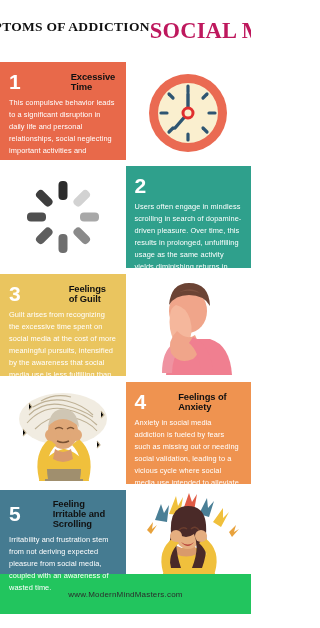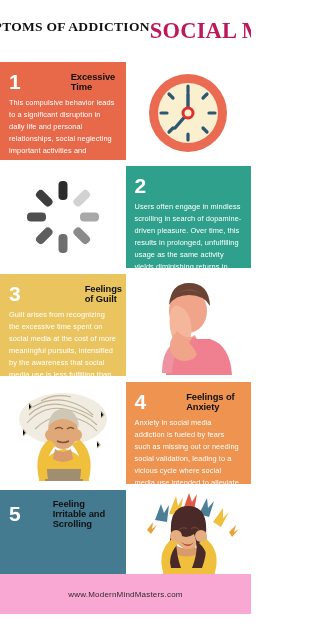--- a/index.html
+++ b/index.html
@@ -51,21 +51,21 @@
     font-size:7.4px;line-height:1.62;color:#ffffff;
     letter-spacing:.08px;
   }
 
   
   .spacer{height:6px;background:#fff;width:251px;}
 
   
   .footer{
     height:40px;display:flex;align-items:center;justify-content:center;
-    background:#f9a8d4;
+    background:#22c55e;
   }
   .footer-txt{font-size:8px;color:#2b2b2b;letter-spacing:.2px;}
 
   svg{display:block;}
 </style>
 </head>
 <body>
 
 <div class="page">
 
@@ -148,21 +148,21 @@
       <div class="body">Users often engage in mindless scrolling in search of dopamine-driven pleasure. Over time, this results in prolonged, unfulfilling usage as the same activity yields diminishing returns in satisfaction.</div>
     </div>
   </div>
 
   <div class="spacer"></div>
 
   <div class="row">
     <div class="cell panel" style="background:#eac55f;height:102px;">
       <div class="panel-head">
         <div class="num">3</div>
-        <div class="ttl" style="margin-left:32px;">Feelings of Guilt</div>
+        <div class="ttl" style="margin-left:16px;">Feelings of Guilt</div>
       </div>
       <div class="body">Guilt arises from recognizing the excessive time spent on social media at the cost of more meaningful pursuits, intensified by the awareness that social media use is less fulfilling than other activities.</div>
     </div>
     <div class="cell art" style="height:102px;">
       <svg width="104" height="100" viewBox="0 0 104 100">
         <path d="M30 100 q2-30 22-36 h22 q20 6 22 36 z" fill="#f07f90"></path>
         <path d="M26 98 q0-22 12-30 l8 4 q-10 10 -10 26 z" fill="#ef93a1"></path>
         <ellipse cx="52" cy="36" rx="19" ry="22" fill="#f0a58a"></ellipse>
         <path d="M33 30 q2-22 20-22 q20 0 21 23 q-6-11 -21-11 q-14 0 -20 10z" fill="#6b4334"></path>
         <path d="M36 22 q10-10 28-4 q-12-9 -28 4z" fill="#7d5140"></path>
@@ -204,34 +204,35 @@
         <path d="M48 56 q6 3 12 0" stroke="#7a5233" stroke-width="1.4" fill="none"></path>
         <path d="M30 94 q-6-26 10-40 l7 6 q-12 12 -8 34z" fill="#f0c03c"></path>
         <path d="M80 94 q6-26 -10-40 l-7 6 q12 12 8 34z" fill="#f0c03c"></path>
         <circle cx="42" cy="50" r="6" fill="#e0a878"></circle>
         <circle cx="67" cy="50" r="6" fill="#e0a878"></circle>
       </svg>
     </div>
     <div class="cell panel" style="background:#ef9350;height:102px;">
       <div class="panel-head">
         <div class="num">4</div>
-        <div class="ttl" style="margin-left:8px;">Feelings of Anxiety</div>
+        <div class="ttl" style="margin-left:0;">Feelings of Anxiety</div>
       </div>
       <div class="body">Anxiety in social media addiction is fueled by fears such as missing out or needing social validation, leading to a vicious cycle where social media use intended to alleviate anxiety only exacerbates it.</div>
     </div>
   </div>
 
   <div class="spacer"></div>
 
   <div class="row">
     <div class="cell panel" style="background:#457b91;height:84px;">
       <div class="panel-head">
         <div class="num">5</div>
         <div class="ttl">Feeling Irritable and Scrolling</div>
       </div>
+      <div class="body">Irritability and frustration stem from not deriving expected pleasure from social media, coupled with an awareness of wasted time.</div>
     </div>
     <div class="cell art" style="height:84px;">
       <svg width="110" height="84" viewBox="0 0 110 84">
         <g>
           <path d="M22 30 l6-16 l3 9 l5-8 l-2 17z" fill="#4a7f96"></path>
           <path d="M36 24 l7-18 l2 10 l5-9 l-3 18z" fill="#f0c03c"></path>
           <path d="M50 20 l6-17 l3 9 l5-8 l-3 17z" fill="#e05b45"></path>
           <path d="M66 24 l8-16 l1 10 l6-7 l-5 16z" fill="#4a7f96"></path>
           <path d="M80 32 l10-14 l0 10 l6-6 l-8 15z" fill="#f0c03c"></path>
           <path d="M14 40 l6-8 l-1 7 l5-4 l-6 9z" fill="#e8a23c"></path>

